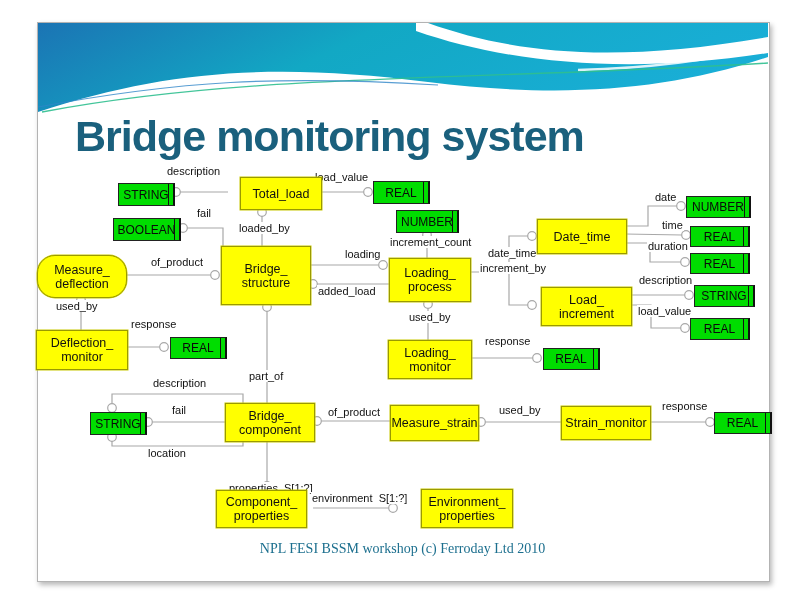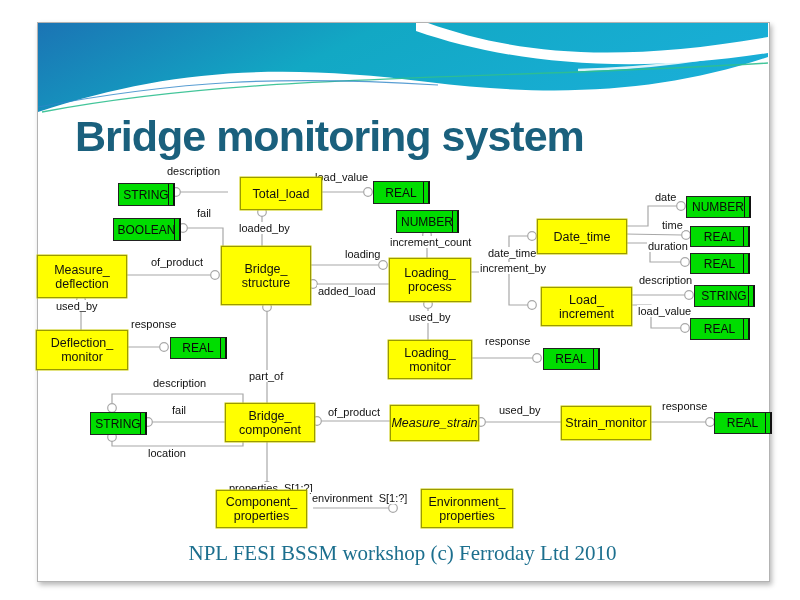--- a/index.html
+++ b/index.html
@@ -4,21 +4,21 @@
 <style>
   html,body{margin:0;padding:0;background:#ffffff;}
   #stage{position:relative;width:800px;height:600px;background:#ffffff;overflow:hidden;
          font-family:"Liberation Sans", sans-serif;}
   #slide{position:absolute;left:37px;top:22px;width:731px;height:558px;background:#ffffff;
          border:1px solid #b3b3b3;box-shadow:2px 3px 5px rgba(0,0,0,0.28);}
   #wave{position:absolute;left:38px;top:23px;width:730px;height:92px;pointer-events:none;}
   #slide-title{position:absolute;left:75px;top:112px;font-size:43px;font-weight:600;
          color:var(--title-color,#1a607d);letter-spacing:-1px;white-space:nowrap;}
   #footer{position:absolute;left:37px;top:541px;width:731px;text-align:center;
-         font-family:"Liberation Serif", serif;font-size:21px;color:var(--footer-color,#1c6f8e);}
+         font-family:"Liberation Serif", serif;font-size:14px;color:var(--footer-color,#1c6f8e);}
   #edges{position:absolute;left:0;top:0;width:800px;height:600px;z-index:2;}
   .lbl{position:absolute;z-index:3;font-size:11px;color:#111;background:#ffffff;
        white-space:pre;line-height:12px;padding:0 1px;}
   .entity{position:absolute;z-index:4;display:flex;align-items:center;justify-content:center;
        text-align:center;background:var(--entity-fill,#ffff00);
        border:1px solid #9a9a00;box-shadow:0 0 0 0.5px #c8c800;
        font-size:12.5px;color:#111;line-height:14px;white-space:pre-line;}
   .type{position:absolute;z-index:4;display:flex;align-items:center;justify-content:center;
        text-align:right;background:var(--type-fill,#00dd00);
        border:1px solid #222;border-right:2px solid #111;
@@ -135,34 +135,34 @@
       <div class="lbl" style="left: 498px; top: 404px;">used_by</div>
       <div class="lbl" style="left: 661px; top: 400px;">response</div>
       <div class="lbl" style="left: 147px; top: 447px; text-align: center;">location</div>
       <div class="lbl" style="left: 228px; top: 450px; margin-top: 32px;">properties  S[1:?]</div>
       <div class="lbl" style="left: 311px; top: 492px;">environment  S[1:?]</div>
     </div>
   <div id="nodes">
       <div class="entity" style="left: 240px; top: 177px; width: 80px; height: 31px;">Total_load</div>
       <div class="entity" style="left: 221px; top: 246px; width: 88px; height: 57px;">Bridge_
 structure</div>
-      <div class="entity" style="left: 37px; top: 255px; width: 88px; height: 41px;">Measure_
+      <div class="entity" style="left: 37px; top: 255px; width: 88px; height: 41px; border-radius: 18px;">Measure_
 deflection</div>
       <div class="entity" style="left: 36px; top: 330px; width: 90px; height: 38px;">Deflection_
 monitor</div>
       <div class="entity" style="left: 389px; top: 258px; width: 80px; height: 42px;">Loading_
 process</div>
       <div class="entity" style="left: 537px; top: 219px; width: 88px; height: 33px;">Date_time</div>
       <div class="entity" style="left: 541px; top: 287px; width: 89px; height: 37px;">Load_
 increment</div>
       <div class="entity" style="left: 388px; top: 340px; width: 82px; height: 37px;">Loading_
 monitor</div>
       <div class="entity" style="left: 225px; top: 403px; width: 88px; height: 37px;">Bridge_
 component</div>
-      <div class="entity" style="left: 390px; top: 405px; width: 87px; height: 34px; font-style: italic;">Measure_strain</div>
+      <div class="entity" style="left: 390px; top: 405px; width: 87px; height: 34px;">Measure_strain</div>
       <div class="entity" style="left: 561px; top: 406px; width: 88px; height: 32px;">Strain_monitor</div>
       <div class="entity" style="left: 216px; top: 490px; width: 89px; height: 36px;">Component_
 properties</div>
       <div class="entity" style="left: 397px; top: 489px; width: 90px; height: 37px; margin-left: 24px;">Environment_
 properties</div>
       <div class="type" style="left: 118px; top: 183px; width: 54px; height: 21px;">STRING<span class="tbar"></span></div>
       <div class="type" style="left: 373px; top: 181px; width: 54px; height: 21px;">REAL<span class="tbar"></span></div>
       <div class="type" style="left: 113px; top: 218px; width: 65px; height: 21px;">BOOLEAN<span class="tbar"></span></div>
       <div class="type" style="left: 396px; top: 210px; width: 60px; height: 21px;">NUMBER<span class="tbar"></span></div>
       <div class="type" style="left: 686px; top: 196px; width: 62px; height: 20px;">NUMBER<span class="tbar"></span></div>

